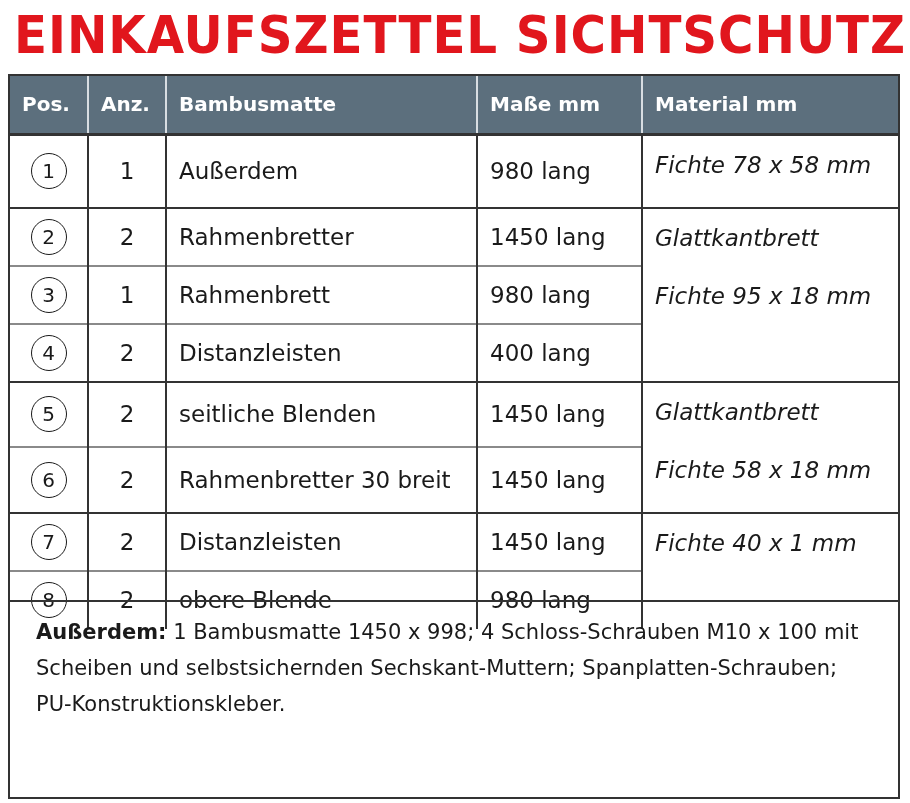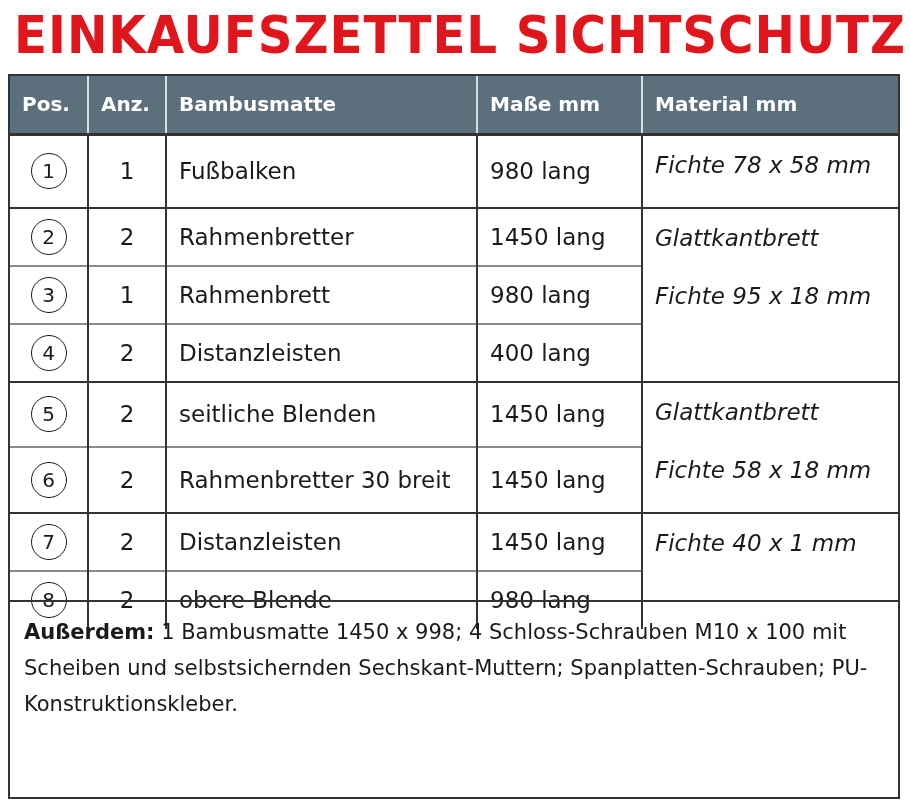--- a/index.html
+++ b/index.html
@@ -22,21 +22,21 @@
   td:first-child { border-left:none; }
   td.thin { border-top:2px solid #8a8a8a; }
   td.pos { text-align:center; padding:0; }
   td.anz { text-align:center; }
   td.mass { text-align:left; }
   td.mat { font-style:italic; vertical-align:top; padding-top:13px; line-height:58px;margin-left:36px; }
   td.mat .line { display:block; line-height:32px; height:58px; }
   .circle { display:inline-flex; align-items:center; justify-content:center; width:36px; height:36px;
             border:1.8px solid #1a1a1a; border-radius:50%; font-size:20px; box-sizing:border-box; }
   .notes { position:absolute; left:0; top:524px; width:888px; height:145px; box-sizing:border-box;
-           border-top:2px solid #333; padding:12px 14px; font-size:21px; line-height:36px; }
+           border-top:2px solid #333; padding:12px 26px; font-size:21px; line-height:36px; }
   .notes b { font-weight:bold; }
   .cost { position:absolute; left:0; top:669px; width:888px; height:54px; box-sizing:border-box;
           border-top:2px solid #333; padding:0 14px; font-size:21px; line-height:54px;
           font-weight:bold; color:#e1161d; letter-spacing:0.5px; }
 </style>
 </head>
 <body>
 
 <div class="title"><span>EINKAUFSZETTEL SICHTSCHUTZ</span></div>
 
@@ -55,21 +55,21 @@
         <th>Anz.</th>
         <th>Bambusmatte</th>
         <th>Maße mm</th>
         <th>Material mm</th>
       </tr>
     </thead>
     <tbody>
       <tr>
         <td class="pos"><span class="circle">1</span></td>
         <td class="anz">1</td>
-        <td>Fußbalken</td>
+        <td>Außerdem</td>
         <td class="mass">980 lang</td>
         <td class="mat">
             <span class="line">Fichte 78 x 58 mm</span>
           </td>
       </tr>
       <tr>
         <td class="pos"><span class="circle">2</span></td>
         <td class="anz">2</td>
         <td>Rahmenbretter</td>
         <td class="mass">1450 lang</td>

